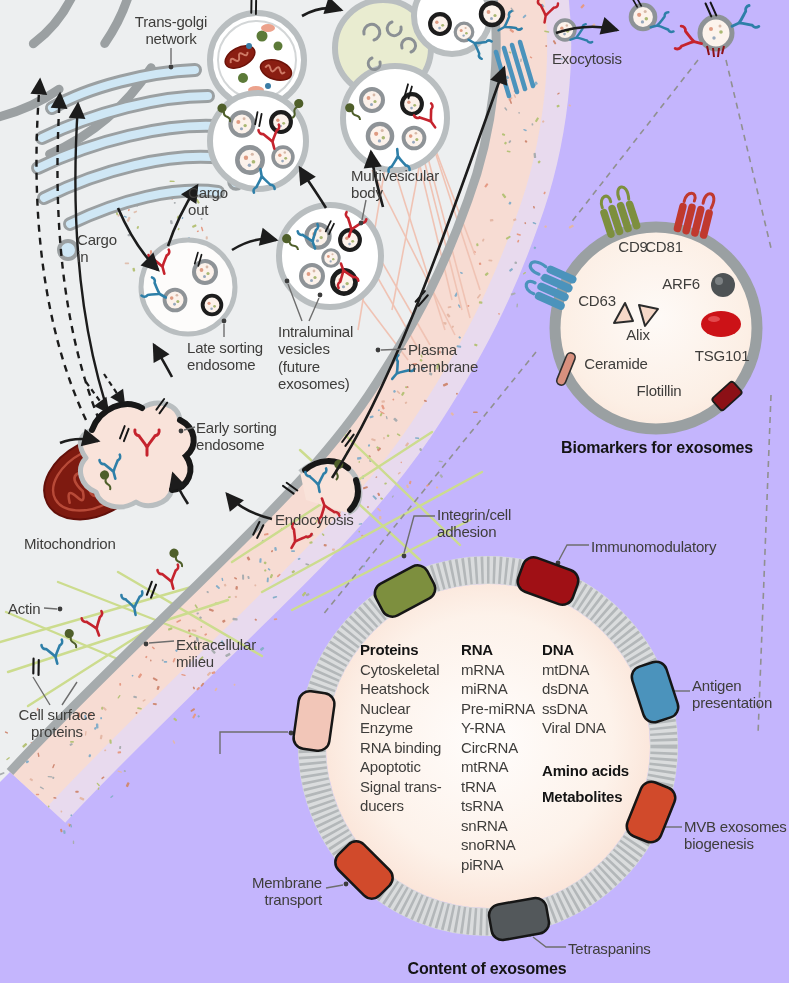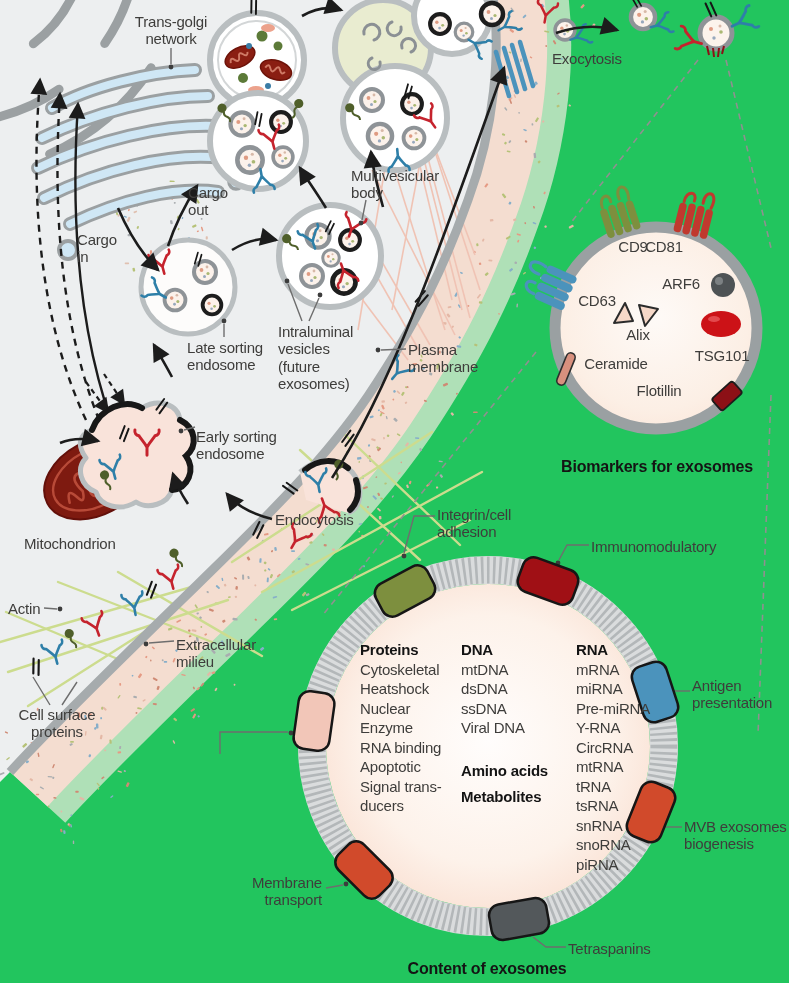--- a/index.html
+++ b/index.html
@@ -1,16 +1,16 @@
 <!DOCTYPE html>
 <html><head>
 <meta charset="utf-8">
 <style>
   html,body{margin:0;padding:0;background:#ffffff;}
-  .stage{position:relative;width:789px;height:983px;background:#22c55e;overflow:hidden;
+  .stage{position:relative;width:789px;height:983px;background:#c4b5fd;overflow:hidden;
          font-family:"Liberation Sans",sans-serif;}
   svg{position:absolute;left:0;top:0;}
   .lbl{position:absolute;font:15px/1.16 "Liberation Sans",sans-serif;color:#3e3d3b;
        white-space:pre-line;letter-spacing:-0.2px;}
   .cx{transform:translateX(-50%);text-align:center;}
   .cc{transform:translate(-50%,-50%);white-space:nowrap;}
   .cap{font-weight:bold;font-size:16px;color:#141414;letter-spacing:-0.2px;}
   .tr{text-align:right;}
   .clist{position:absolute;display:flex;font:15px/19.5px "Liberation Sans",sans-serif;
          color:#3e3d3b;letter-spacing:-0.2px;}
@@ -902,39 +902,39 @@
 body</div>
 <div class="lbl" style="left:552px;top:50px">Exocytosis</div>
 <div class="lbl" style="left:187px;top:339px">Late sorting
 endosome</div>
 <div class="lbl" style="left:278px;top:323px">Intraluminal
 vesicles
 (future
 exosomes)</div>
 <div class="lbl" style="left:408px;top:341px">Plasma
 membrane</div>
-<div class="lbl" style="left:196px;top:428px">Early sorting
+<div class="lbl" style="left:196px;top:419px">Early sorting
 endosome</div>
 <div class="lbl" style="left:275px;top:511px">Endocytosis</div>
 <div class="lbl" style="left:24px;top:535px">Mitochondrion</div>
 <div class="lbl" style="left:8px;top:600px">Actin</div>
 <div class="lbl" style="left:176px;top:636px">Extracellular
 milieu</div>
 <div class="lbl cx" style="left:57px;top:706px">Cell surface
 proteins</div>
 
 <div class="lbl cc" style="left:633px;top:247px">CD9</div>
 <div class="lbl cc" style="left:664px;top:247px">CD81</div>
 <div class="lbl cc" style="left:597px;top:301px">CD63</div>
 <div class="lbl cc" style="left:681px;top:284px">ARF6</div>
 <div class="lbl cc" style="left:638px;top:335px">Alix</div>
 <div class="lbl cc" style="left:722px;top:356px">TSG101</div>
 <div class="lbl cc" style="left:616px;top:364px">Ceramide</div>
 <div class="lbl cc" style="left:659px;top:391px">Flotillin</div>
-<div class="lbl cap cc" style="left:657px;top:467px">Biomarkers for exosomes</div>
+<div class="lbl cap cc" style="left:657px;top:448px">Biomarkers for exosomes</div>
 
 <div class="lbl" style="left:437px;top:506px">Integrin/cell
 adhesion</div>
 <div class="lbl" style="left:591px;top:538px">Immunomodulatory</div>
 <div class="lbl" style="left:692px;top:677px">Antigen
 presentation</div>
 <div class="lbl" style="left:684px;top:818px">MVB exosomes
 biogenesis</div>
 <div class="lbl" style="left:568px;top:940px">Tetraspanins</div>
 <div class="lbl tr" style="left:240px;top:874px;width:82px">Membrane
@@ -945,39 +945,39 @@
   <div style="width:101px">
     <div class="hdr">Proteins</div>
     <div>Cytoskeletal</div>
     <div>Heatshock</div>
     <div>Nuclear</div>
     <div>Enzyme</div>
     <div>RNA binding</div>
     <div>Apoptotic</div>
     <div>Signal trans-</div>
     <div>ducers</div>
-  </div>
-  <div style="width:115px">
-    <div class="hdr">DNA</div>
-    <div>mtDNA</div>
-    <div>dsDNA</div>
-    <div>ssDNA</div>
-    <div>Viral DNA</div>
-    <div class="hdr mt23">Amino acids</div>
-    <div class="hdr mt7">Metabolites</div>
   </div>
   <div style="width:81px">
     <div class="hdr">RNA</div>
     <div>mRNA</div>
     <div>miRNA</div>
     <div>Pre-miRNA</div>
     <div>Y-RNA</div>
     <div>CircRNA</div>
     <div>mtRNA</div>
     <div>tRNA</div>
     <div>tsRNA</div>
     <div>snRNA</div>
     <div>snoRNA</div>
     <div>piRNA</div>
   </div>
+  <div style="width:115px">
+    <div class="hdr">DNA</div>
+    <div>mtDNA</div>
+    <div>dsDNA</div>
+    <div>ssDNA</div>
+    <div>Viral DNA</div>
+    <div class="hdr mt23">Amino acids</div>
+    <div class="hdr mt7">Metabolites</div>
+  </div>
 </div>
 
 </div>
 
 </body></html>

